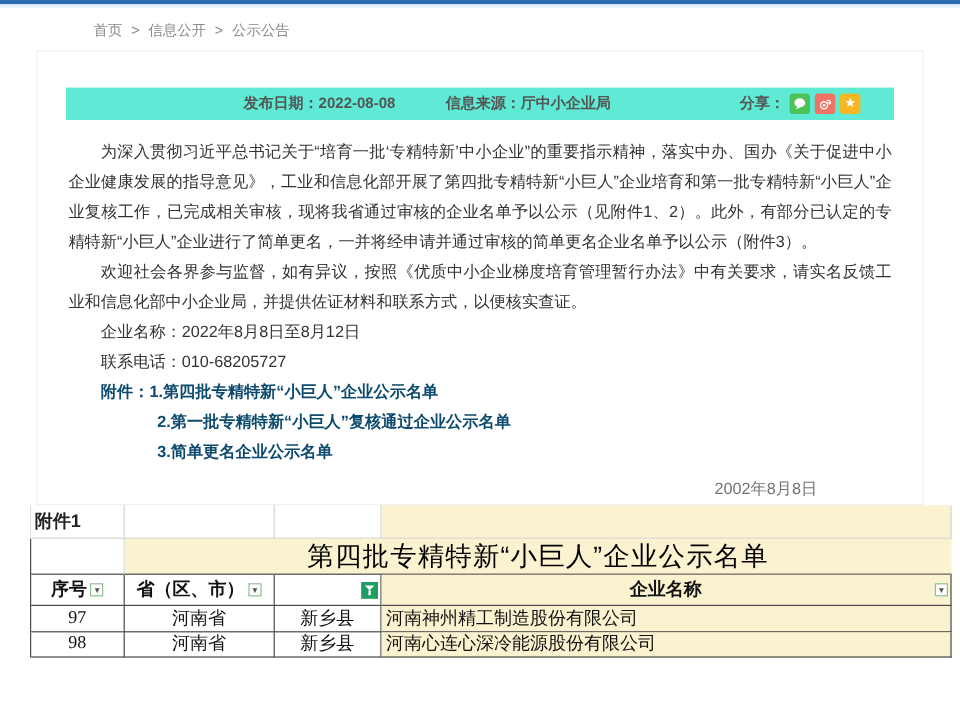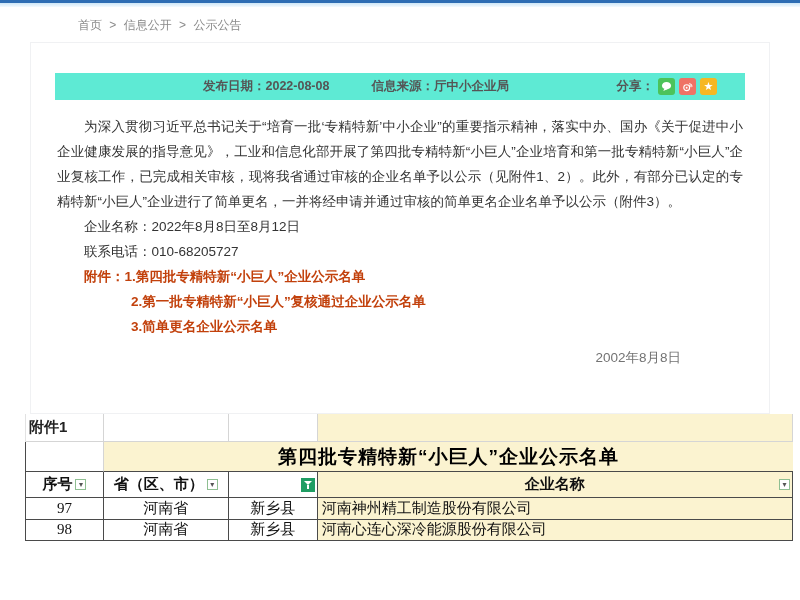--- a/index.html
+++ b/index.html
@@ -28,21 +28,21 @@
     align-items:center; gap:4px; }
   .share-icon { width:17px; height:17px; border-radius:3px; display:inline-flex;
     align-items:center; justify-content:center; cursor:pointer; }
   .share-wechat { background:#4cc35a; }
   .share-weibo  { background:#ef7265; }
   .share-fav    { background:#f6b723; color:#fff; font-size:11px; line-height:1; }
 
   .body-text { padding:14px 26px 0; font-size:13.5px; color:#333; line-height:25px; }
   .body-text p.para { text-indent:2em; text-align:justify; }
   .plain-line { text-indent:2em; }
-  .attach-block { font-weight:bold; color:#c2410c; }
+  .attach-block { font-weight:bold; color:#0c4a6e; }
   .attach-first { text-indent:2em; }
   .attach-cont { padding-left:74px; }
   .date-right { text-align:right; padding-right:62px; margin-top:6px; font-size:13.5px; color:#737373; }
 
   
   .sheet { position:relative; margin-left:25px; width:768px;
     font-family:"Liberation Serif","DejaVu Serif",serif; color:#111; }
   .srow { display:flex; }
   .c { border-right:1px solid #4a4a4a; border-bottom:1px solid #4a4a4a;
     display:flex; align-items:center; justify-content:center; overflow:hidden; }
@@ -54,21 +54,21 @@
   .corner-cell { width:78px; padding-left:3px;
     font-family:"Liberation Sans",sans-serif; font-size:15px; color:#222;font-weight:bold; }
   .lc2 { width:125px; } .lc3 { width:89px; }
   .lc4 { width:476px; background:#fbf3d0; border-bottom:none; }
 
   .row-title { height:30px; border-left:1px solid #4a4a4a; }
   .title-left { width:78px; border-right:1px solid #d5d5d5; border-bottom:1px solid #4a4a4a; }
   .title-main { width:690px; background:#fbf3d0; border-bottom:1px solid #4a4a4a;
     display:flex; align-items:center; justify-content:center; }
   .sheet-title { font-family:"Liberation Sans","DejaVu Sans",sans-serif;
-    font-weight:bold; font-size:19px; color:#000; letter-spacing:1px; }
+    font-weight:normal; font-size:22px; color:#000; letter-spacing:1px; }
 
   .row-head { height:26px; border-left:1px solid #4a4a4a; font-weight:bold; font-size:15px; }
   .row-data { height:21.5px; border-left:1px solid #4a4a4a; font-size:15px; }
   .col1 { width:78px; } .col2 { width:125px; } .col3 { width:89px; }
   .col4 { width:476px; }
   .col4.left { justify-content:flex-start; padding-left:4px; }
 
   .dd-btn { width:11px; height:11px; margin-left:3px; background:#fff;
     border:1px solid #8fbf92; color:#555; font-size:8px; line-height:9px;
     display:inline-flex; align-items:center; justify-content:center; cursor:pointer;
@@ -116,20 +116,21 @@
             <path d="M10.5 4.5 q3 0 3.2 3" fill="none" stroke="#fff" stroke-width="1.2" stroke-linecap="round"></path>
             <path d="M10.8 6.7 q1.6 0 1.8 1.6" fill="none" stroke="#fff" stroke-width="1.2" stroke-linecap="round"></path>
           </svg>
       </span>
       <span class="share-icon share-fav">★</span>
     </span>
   </div>
 
   <div class="body-text">
     <p class="para">为深入贯彻习近平总书记关于“培育一批‘专精特新’中小企业”的重要指示精神，落实中办、国办《关于促进中小企业健康发展的指导意见》，工业和信息化部开展了第四批专精特新“小巨人”企业培育和第一批专精特新“小巨人”企业复核工作，已完成相关审核，现将我省通过审核的企业名单予以公示（见附件1、2）。此外，有部分已认定的专精特新“小巨人”企业进行了简单更名，一并将经申请并通过审核的简单更名企业名单予以公示（附件3）。</p>
+    <p class="para">欢迎社会各界参与监督，如有异议，按照《优质中小企业梯度培育管理暂行办法》中有关要求，请实名反馈工业和信息化部中小企业局，并提供佐证材料和联系方式，以便核实查证。</p>
     <p class="plain-line">企业名称：2022年8月8日至8月12日</p>
     <p class="plain-line">联系电话：010-68205727</p>
     <div class="attach-block">
       <p class="attach-first"><span>附件：</span><span>1.第四批专精特新“小巨人”企业公示名单</span></p>
       <p class="attach-cont">2.第一批专精特新“小巨人”复核通过企业公示名单</p>
       <p class="attach-cont">3.简单更名企业公示名单</p>
     </div>
     <p class="date-right">2002年8月8日</p>
   </div>
 </div>

